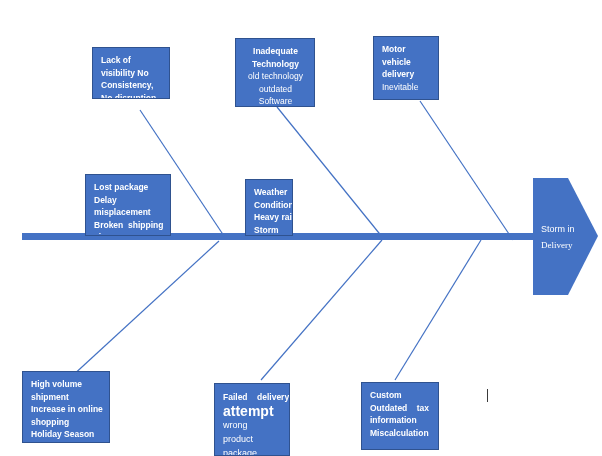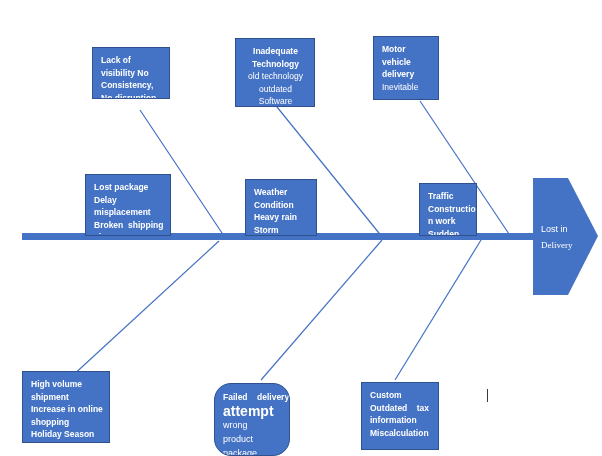--- a/index.html
+++ b/index.html
@@ -101,55 +101,49 @@
   </div>
 
   <div class="cause-box" style="left:85px; top:174px; width:86px; height:62px;">
     <span class="ln">Lost package</span>
     <span class="ln">Delay</span>
     <span class="ln">misplacement</span>
     <span class="ln">Broken  shipping</span>
     <span class="ln">sign</span>
   </div>
 
-  <div class="cause-box" style="left:245px; top:179px; width:72px; height:57px;">
+  <div class="cause-box" style="left:245px; top:179px; width:48px; height:57px;">
     <span class="ln">Weather</span>
     <span class="ln">Condition</span>
     <span class="ln">Heavy rain</span>
     <span class="ln">Storm</span>
   </div>
 
-  <div class="cause-box" style="left:419px; top:183px; width:58px; height:53px;">
-    <span class="ln">Traffic</span>
-    <span class="ln">Constructio</span>
-    <span class="ln">n work</span>
-    <span class="ln">Sudden</span>
-  </div>
 
   <div class="cause-box" style="left:22px; top:371px; width:88px; height:72px;">
     <span class="ln">High volume</span>
     <span class="ln">shipment</span>
     <span class="ln">Increase in online</span>
     <span class="ln">shopping</span>
     <span class="ln">Holiday Season</span>
   </div>
 
-  <div class="cause-box" style="left:214px; top:383px; width:76px; height:73px; font-size:9px; line-height:14px;border-radius:17px;">
+  <div class="cause-box" style="left:214px; top:383px; width:76px; height:73px; font-size:9px; line-height:14px;">
     <span class="ln" style="font-size:8.5px;">Failed    delivery</span>
     <span class="ln" style="font-size:14px;">attempt</span>
     <span class="ln reg">wrong</span>
     <span class="ln reg">product</span>
     <span class="ln reg">package</span>
   </div>
 
   <div class="cause-box" style="left:361px; top:382px; width:78px; height:68px;">
     <span class="ln">Custom</span>
     <span class="ln">Outdated    tax</span>
     <span class="ln">information</span>
     <span class="ln">Miscalculation</span>
   </div>
 
-  <div class="head-label" style="left:541px; top:221px;">Lost in</div>
+  <div class="head-label" style="left:541px; top:221px;">Storm in</div>
   <div class="head-label" style="left:541px; top:237px;font-family:Liberation Serif, serif;">Delivery</div>
 
   <div class="caret" style="left:487px; top:389px;"></div>
 
 </div>
 
 </body></html>

